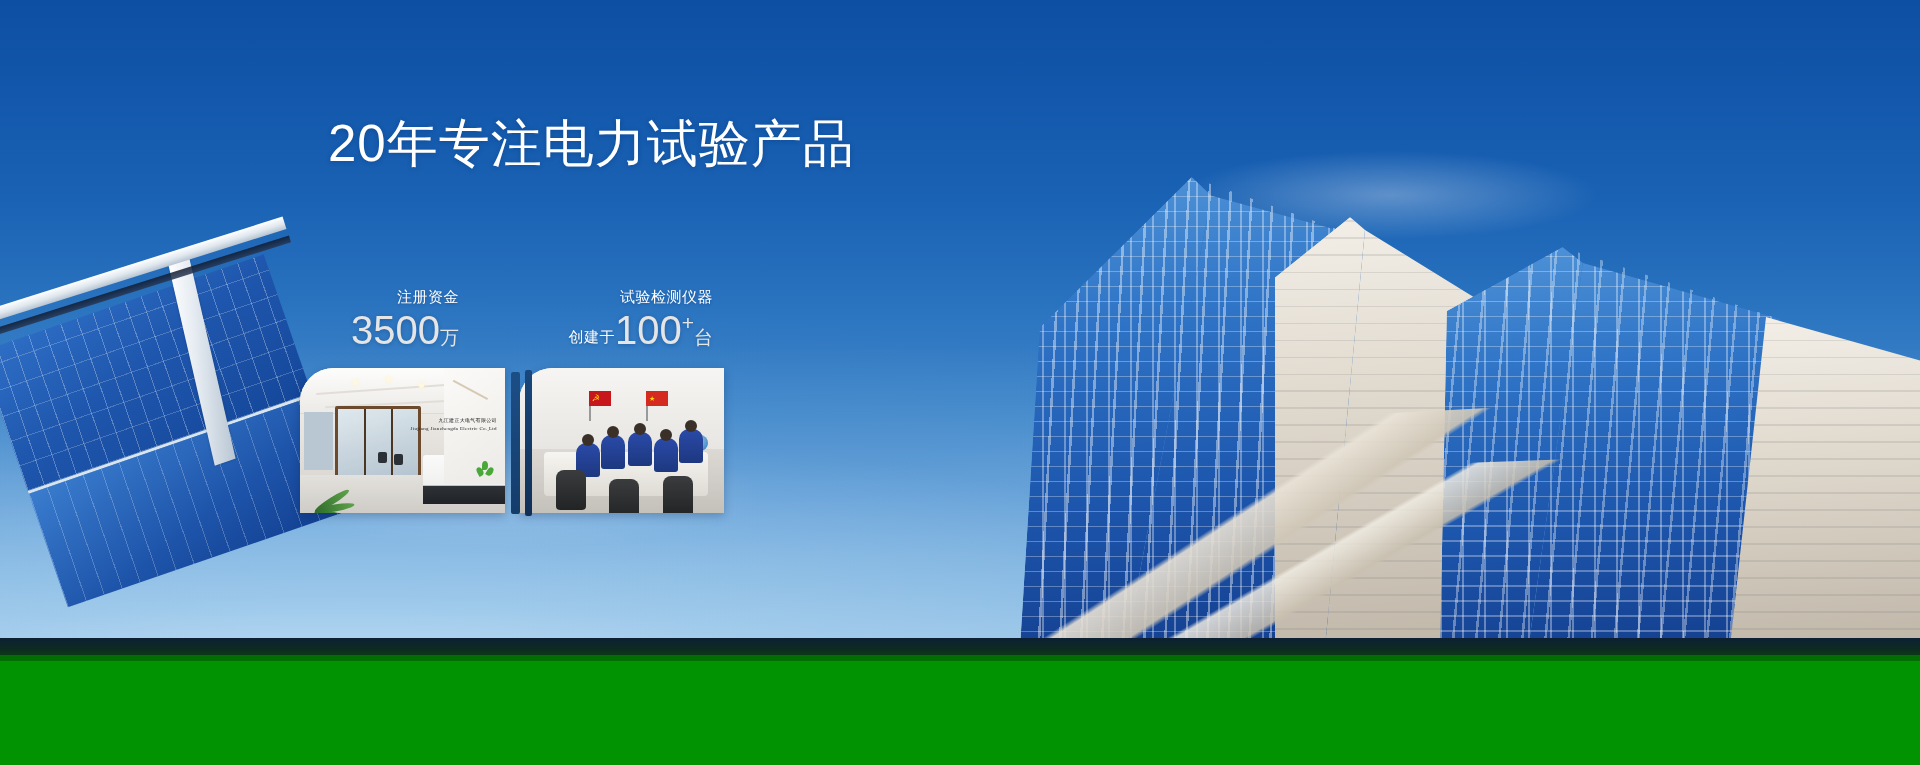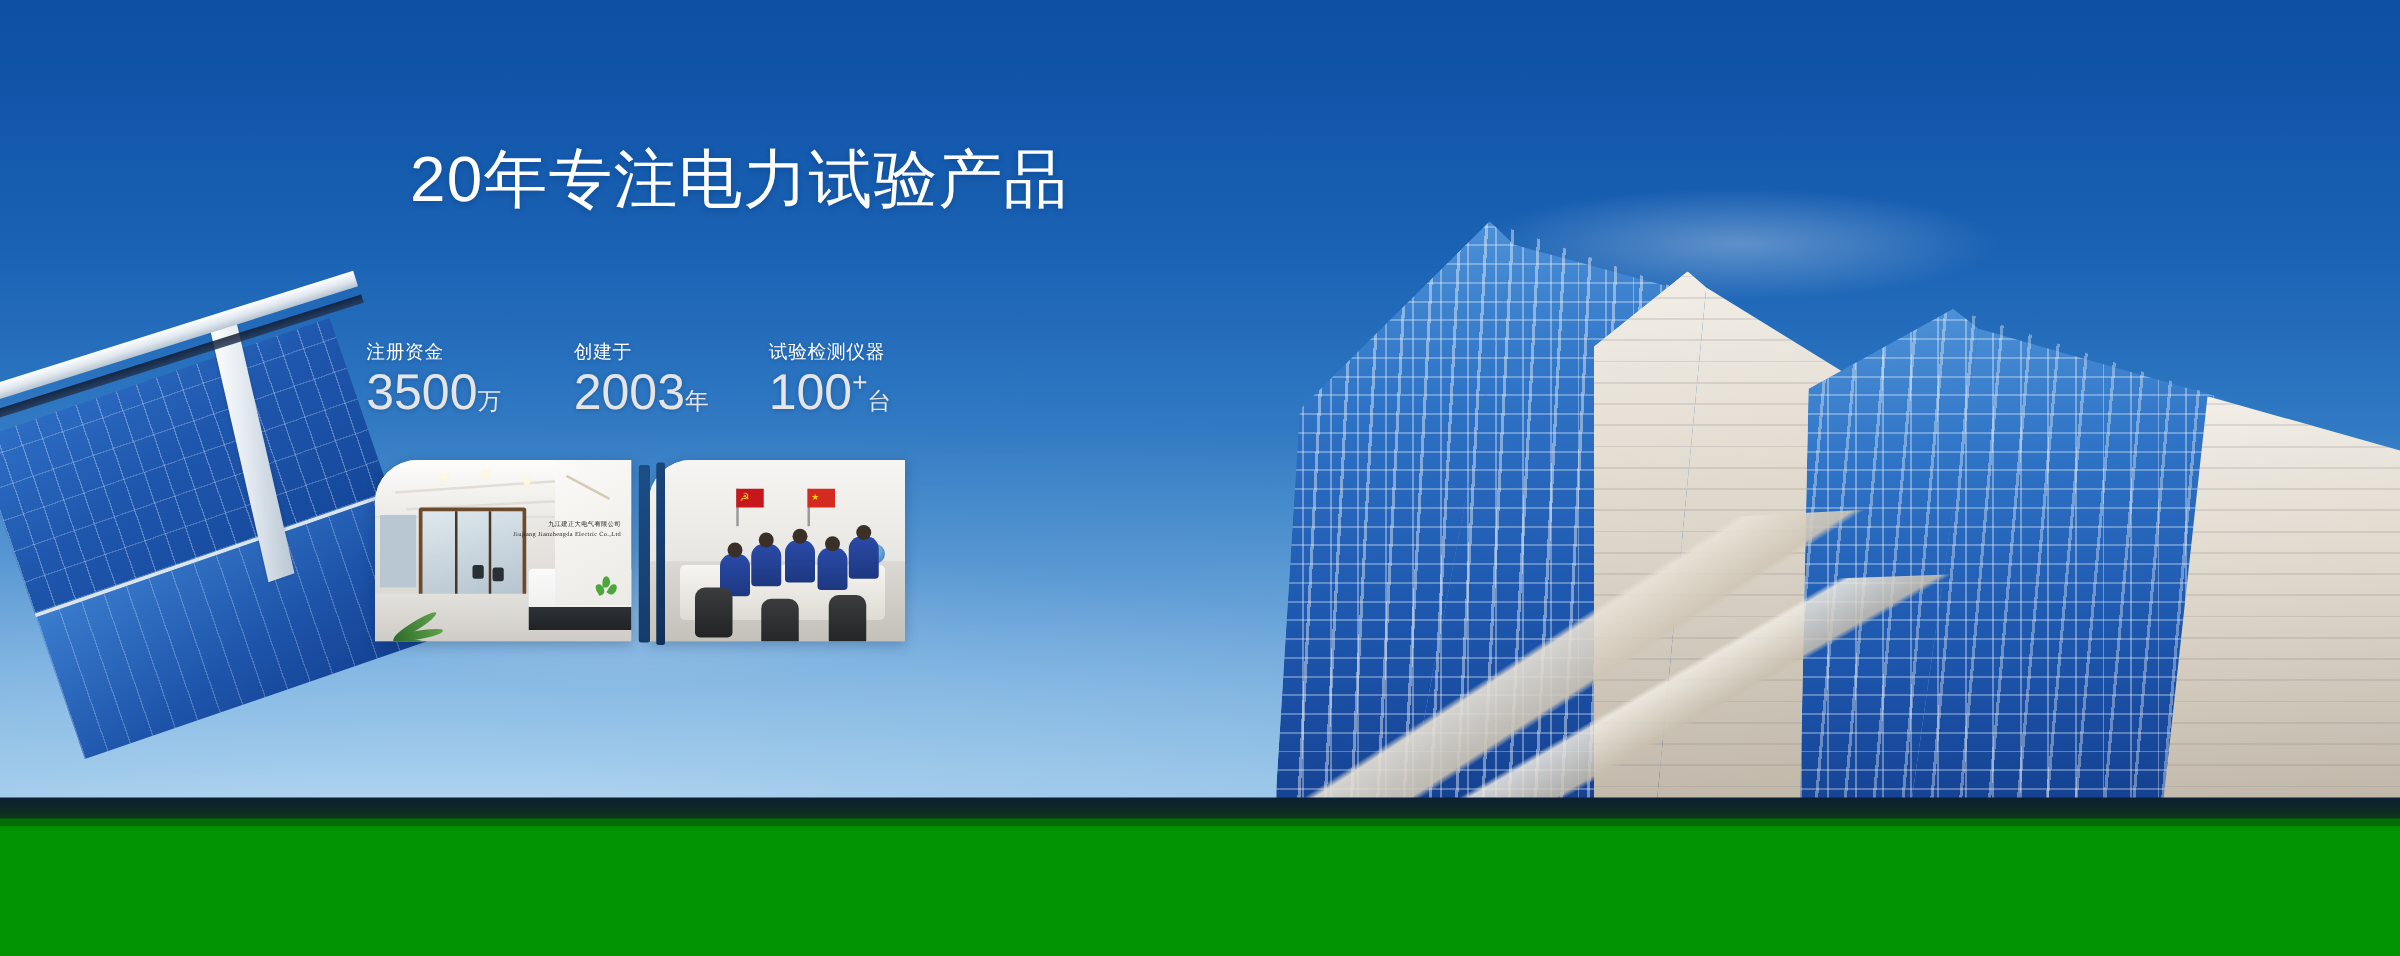--- a/index.html
+++ b/index.html
@@ -167,22 +167,22 @@
     font-size:51px;
     line-height:1.26;
     font-weight:400;
     letter-spacing:1px;
     text-shadow:0 1px 5px rgba(0,40,95,.32);
     white-space:nowrap;
   }
   .headline .ln{ display:block; }
 
   .stats{
-    position:absolute; left:293px; top:272px;
-    display:flex; align-items:flex-end;
+    position:absolute; left:293px; top:288px;
+    display:flex; align-items:flex-end;text-align:right;
   }
   .stat{ margin-right:0; }
   .stat .s-label{
     display:block;
     color:#ffffff;
     font-size:15px;
     letter-spacing:.5px;
     margin-bottom:3px;
     text-shadow:0 1px 3px rgba(0,40,95,.35);
   }
@@ -390,21 +390,20 @@
 
   <div class="stats">
 
     <div class="stat" style="width:166px;">
       <span class="s-label">注册资金</span>
       <span class="s-value"><span>3500</span><span class="s-unit">万</span></span>
     </div>
 
     <div class="stat" style="width:156px;">
       <span class="s-label">创建于</span>
-      <span class="s-value"><span>2003</span><span class="s-unit">年</span></span>
     </div>
 
     <div class="stat">
       <span class="s-label">试验检测仪器</span>
       <span class="s-value"><span>100</span><span class="s-sup">+</span><span class="s-unit">台</span></span>
     </div>
 
   </div>
 
   <div class="thumbs">

